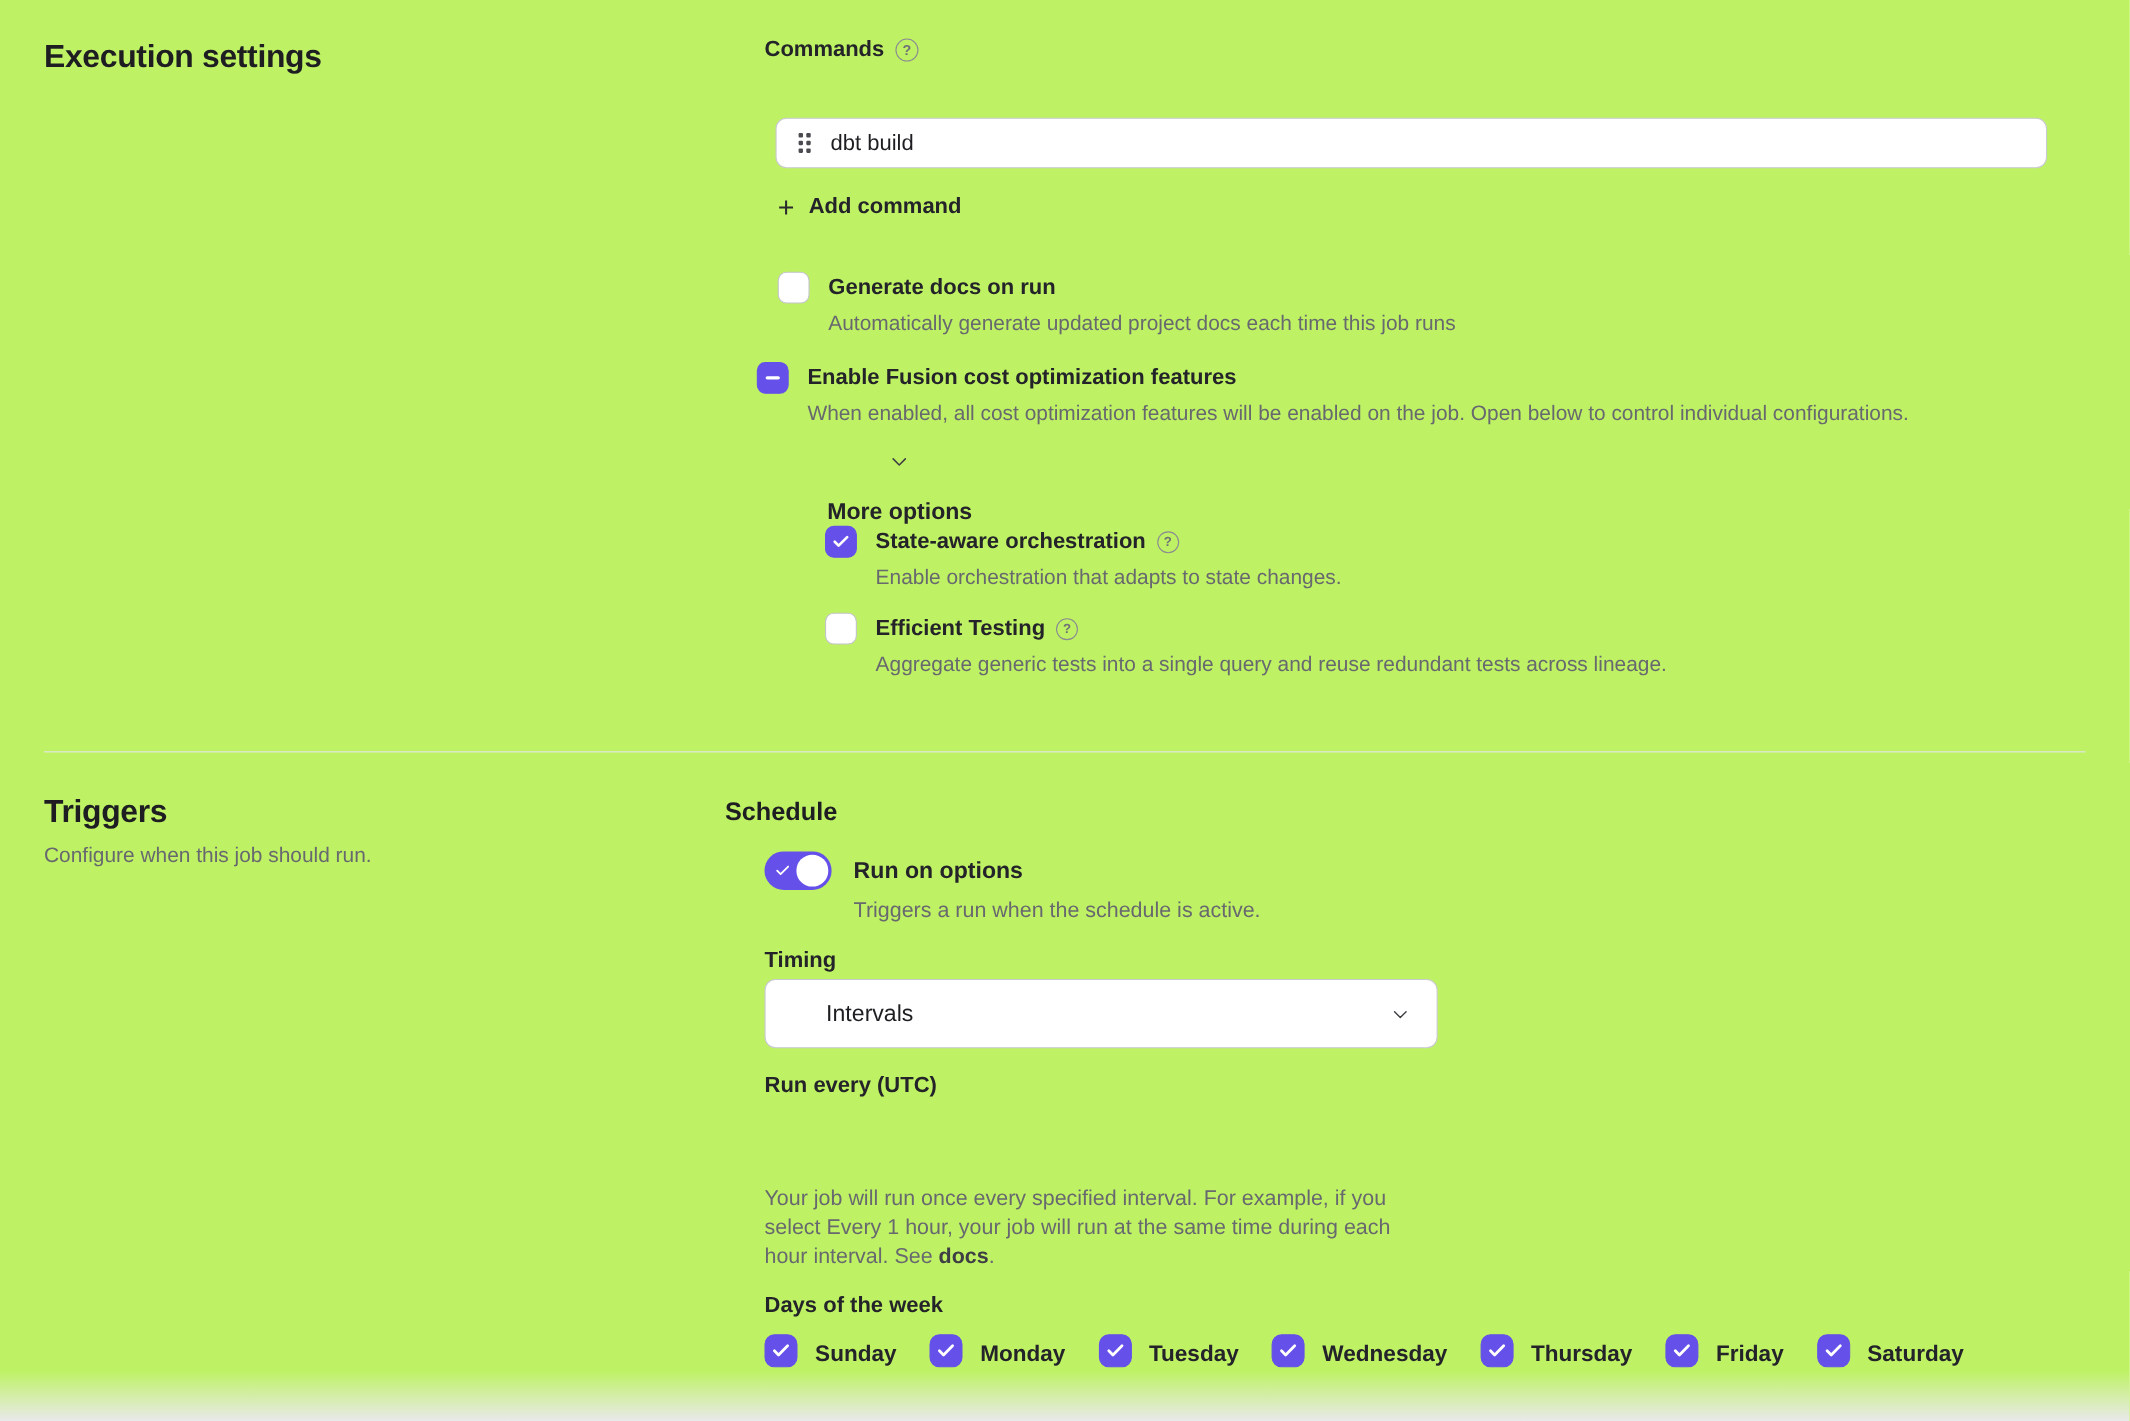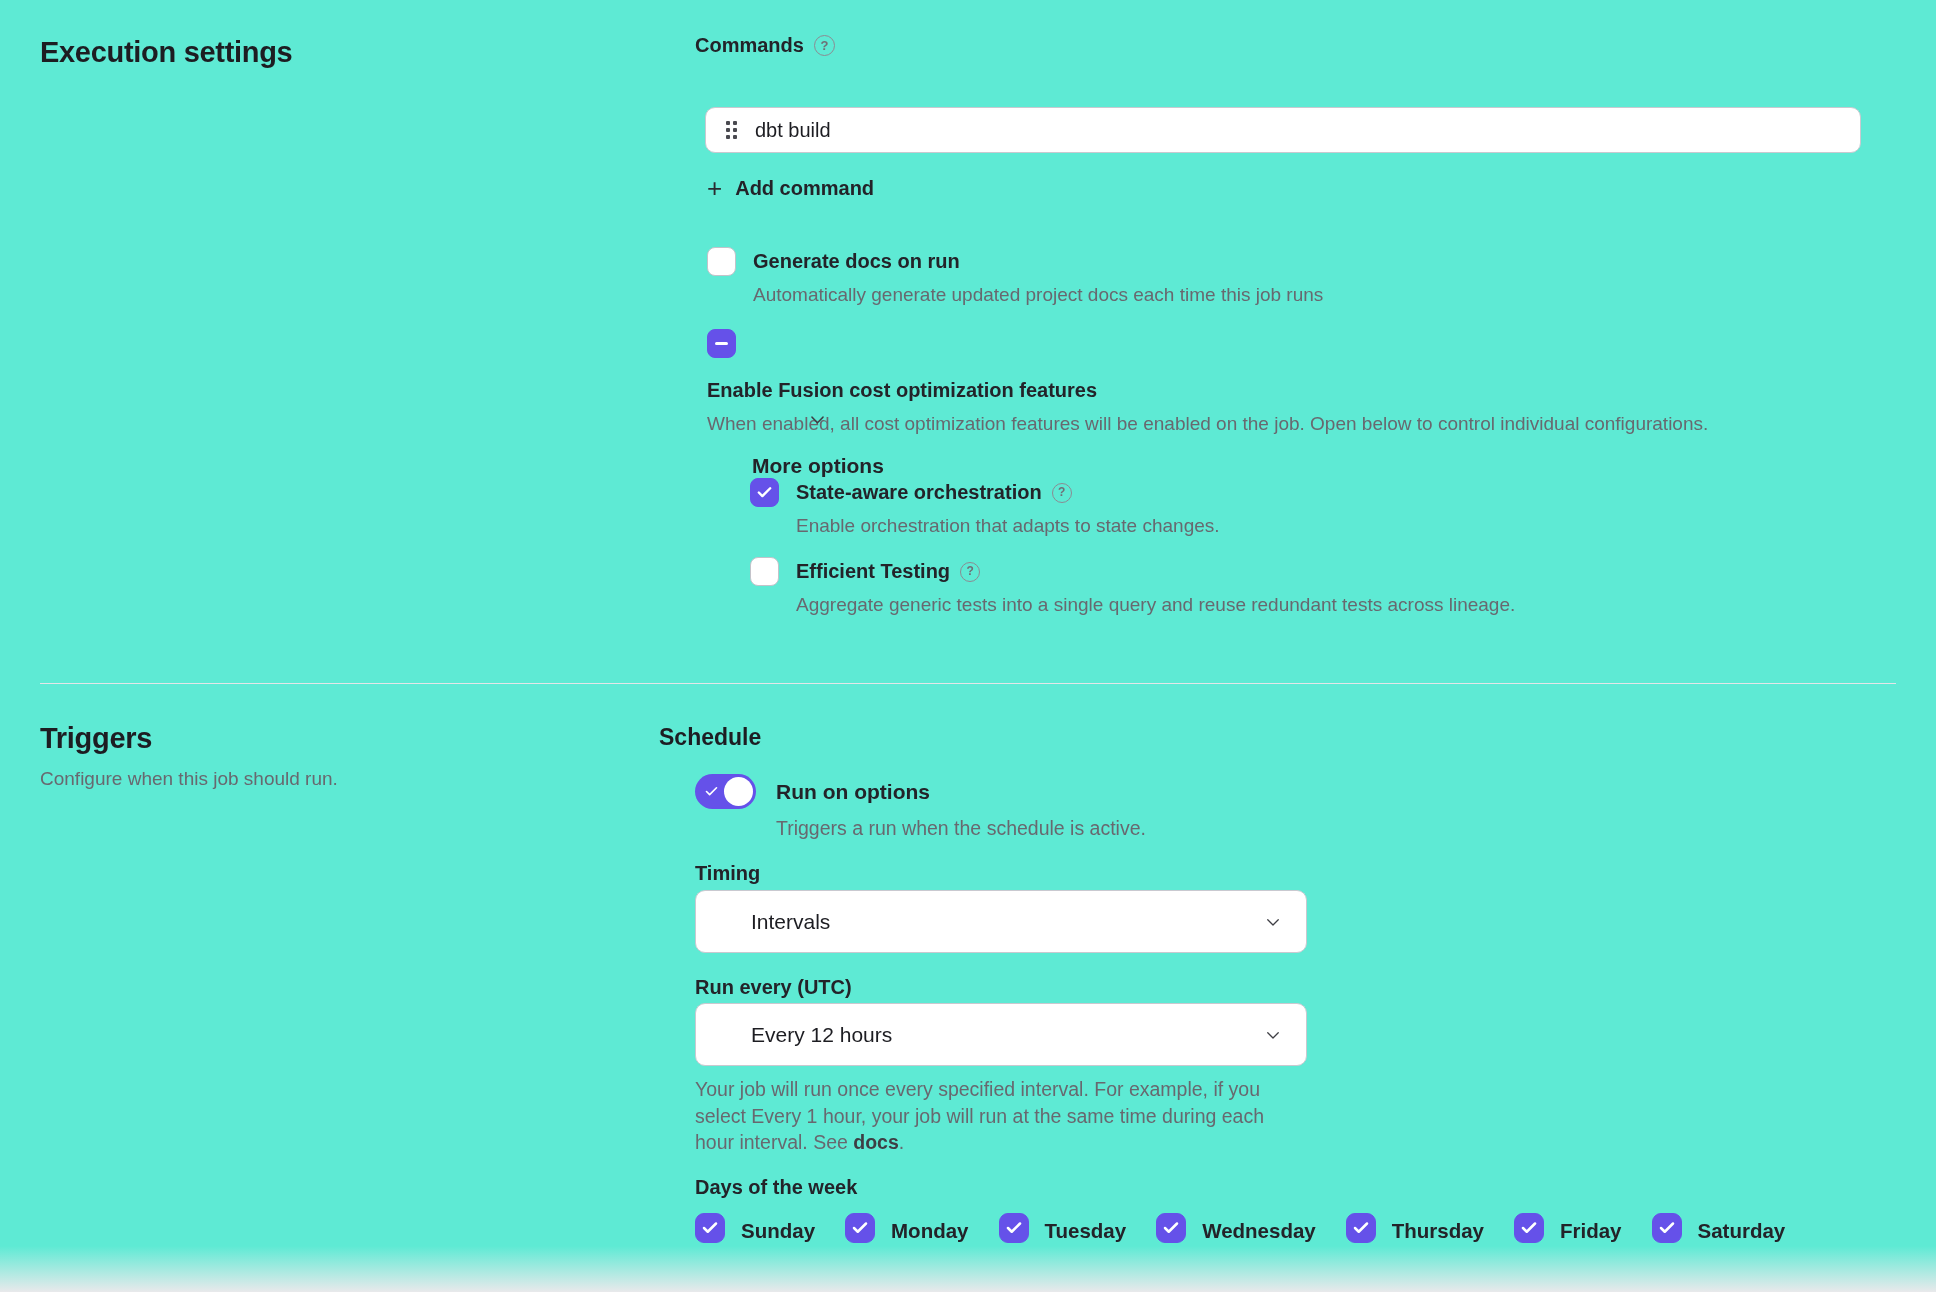--- a/index.html
+++ b/index.html
@@ -5,21 +5,21 @@
   :root{
     --accent:#6551E9;
     --text:#1d1d22;
     --label:#232329;
     --muted:#68686f;
     --border:#c9c9d0;
     --cb-border:#c3c3ca;
   }
   *{box-sizing:border-box;margin:0;padding:0;}
   body{background:#fff;font-family:"Liberation Sans","DejaVu Sans",sans-serif;}
-  #page{position:relative;width:1936px;height:1292px;background:#5eead4;overflow:hidden;}
+  #page{position:relative;width:1936px;height:1292px;background:#bef264;overflow:hidden;}
 
   .h1{position:absolute;font-size:29px;font-weight:700;color:var(--text);letter-spacing:-0.3px;}
   .section-sub{position:absolute;font-size:19px;color:var(--muted);}
 
   .field-label{position:absolute;font-size:20px;font-weight:700;color:var(--label);display:flex;align-items:center;gap:10px;}
   .field-label.norm{font-weight:700;}
 
   
   .help{width:21px;height:21px;border:1.5px solid #8b8b92;border-radius:50%;display:inline-flex;align-items:center;justify-content:center;font-size:13px;font-weight:700;color:#6f6f76;flex:0 0 auto;}
   .help.sm{width:20px;height:20px;font-size:12px;margin-left:10px;}
@@ -109,21 +109,21 @@
     <span class="cb unchecked">
       
       
     </span>
     <div class="opt-text">
       <div class="opt-label">Generate docs on run</div>
       <div class="opt-desc">Automatically generate updated project docs each time this job runs</div>
     </div>
   </div>
 
-  <div class="opt-row" style="left:707px;top:328px;flex-direction:column;">
+  <div class="opt-row" style="left:688px;top:328px;">
     <span class="cb indeterminate">
 
       <span class="dash"></span>
     </span>
     <div class="opt-text">
       <div class="opt-label">Enable Fusion cost optimization features</div>
       <div class="opt-desc">When enabled, all cost optimization features will be enabled on the job. Open below to control individual configurations.</div>
     </div>
   </div>
 
@@ -182,26 +182,20 @@
 
   <div class="field-label norm" style="left:695px;top:862px;">Timing</div>
   <div class="select" style="left:695px;top:890px;">
     <span class="val">Intervals</span>
     <svg width="18" height="18" viewBox="0 0 24 24" fill="none">
         <polyline points="5 9 12 16 19 9" stroke="#3f3f44" stroke-width="1.7" stroke-linecap="round" stroke-linejoin="round"></polyline>
       </svg>
   </div>
 
   <div class="field-label norm" style="left:695px;top:976px;">Run every (UTC)</div>
-  <div class="select" style="left:695px;top:1003px;">
-    <span class="val">Every 12 hours</span>
-    <svg width="18" height="18" viewBox="0 0 24 24" fill="none">
-        <polyline points="5 9 12 16 19 9" stroke="#3f3f44" stroke-width="1.7" stroke-linecap="round" stroke-linejoin="round"></polyline>
-      </svg>
-  </div>
 
   <p class="help-text"><span>Your job will run once every specified interval. For example, if you select Every 1 hour, your job will run at the same time during each hour interval. See </span><a>docs</a><span>.</span></p>
 
   <div class="field-label norm" style="left:695px;top:1176px;">Days of the week</div>
 
   <div class="days-row">
 
   <div class="day">
         <span class="cb checked">
           <svg width="18" height="18" viewBox="0 0 24 24" fill="none">

